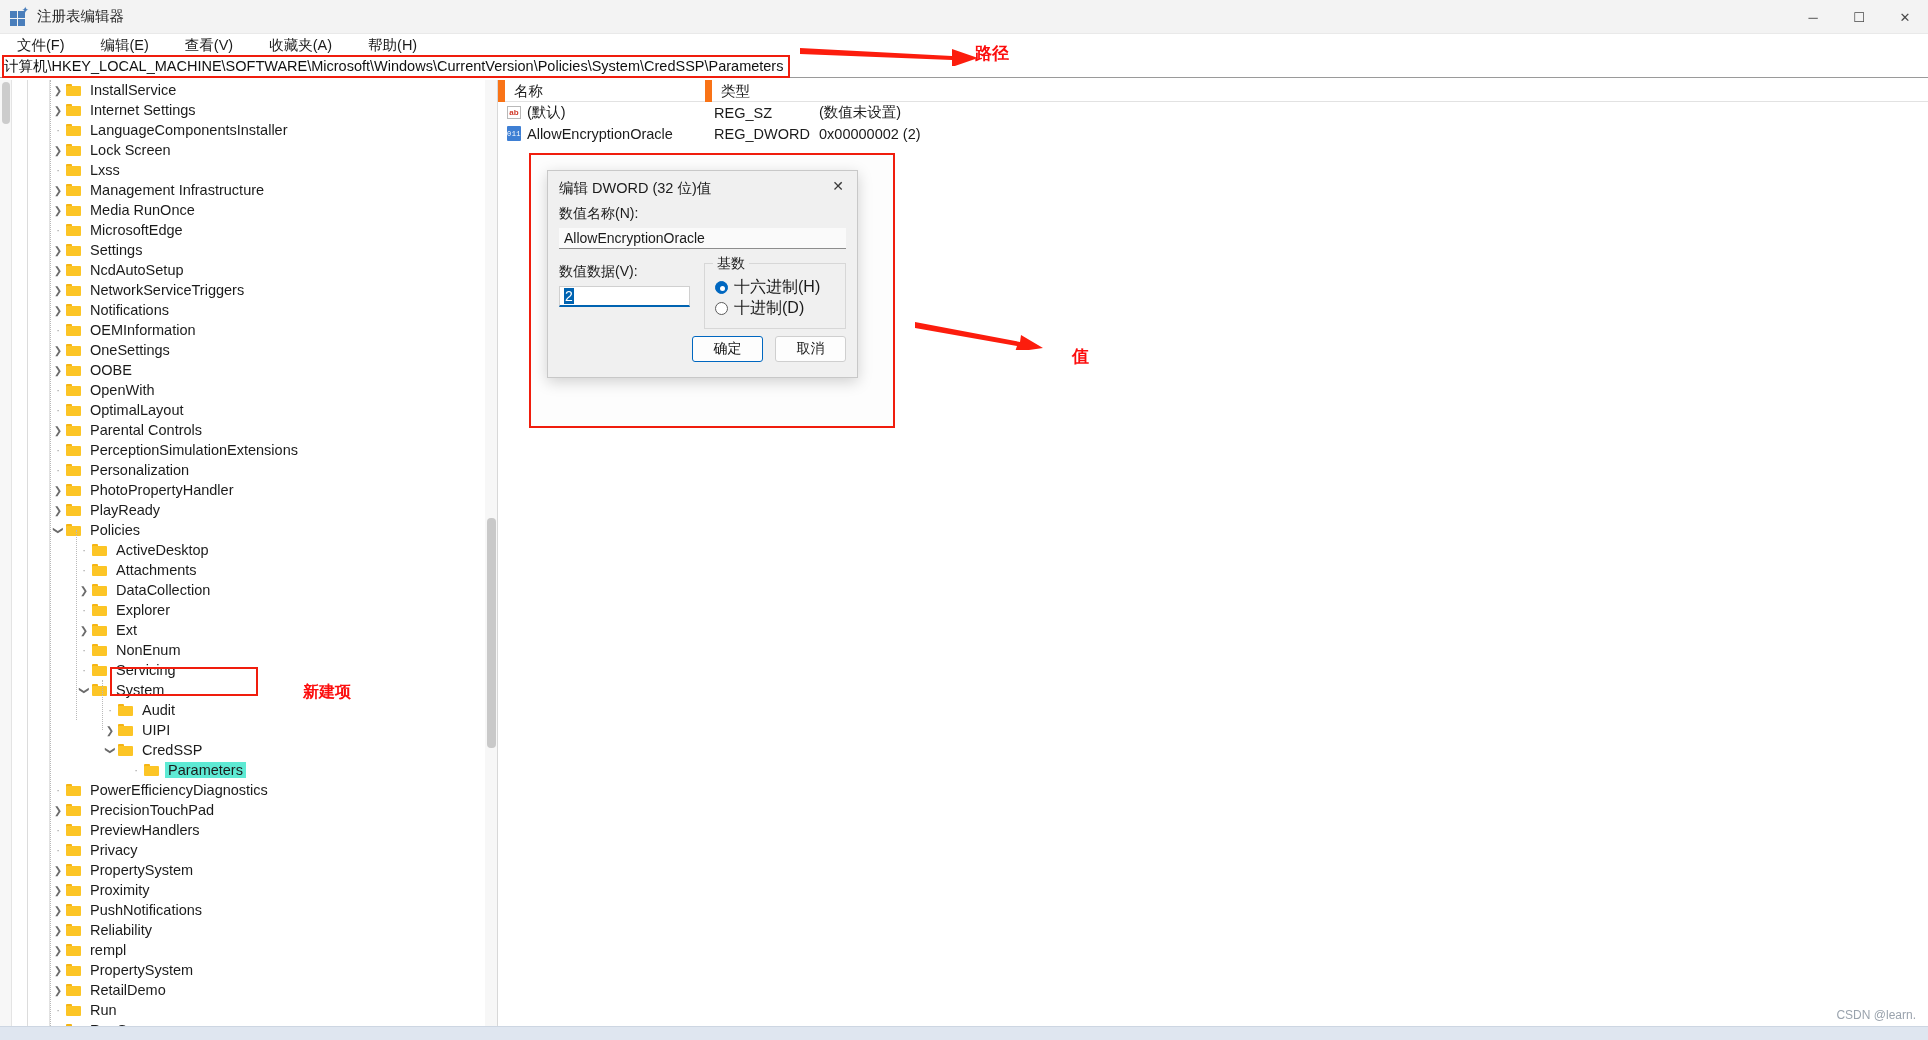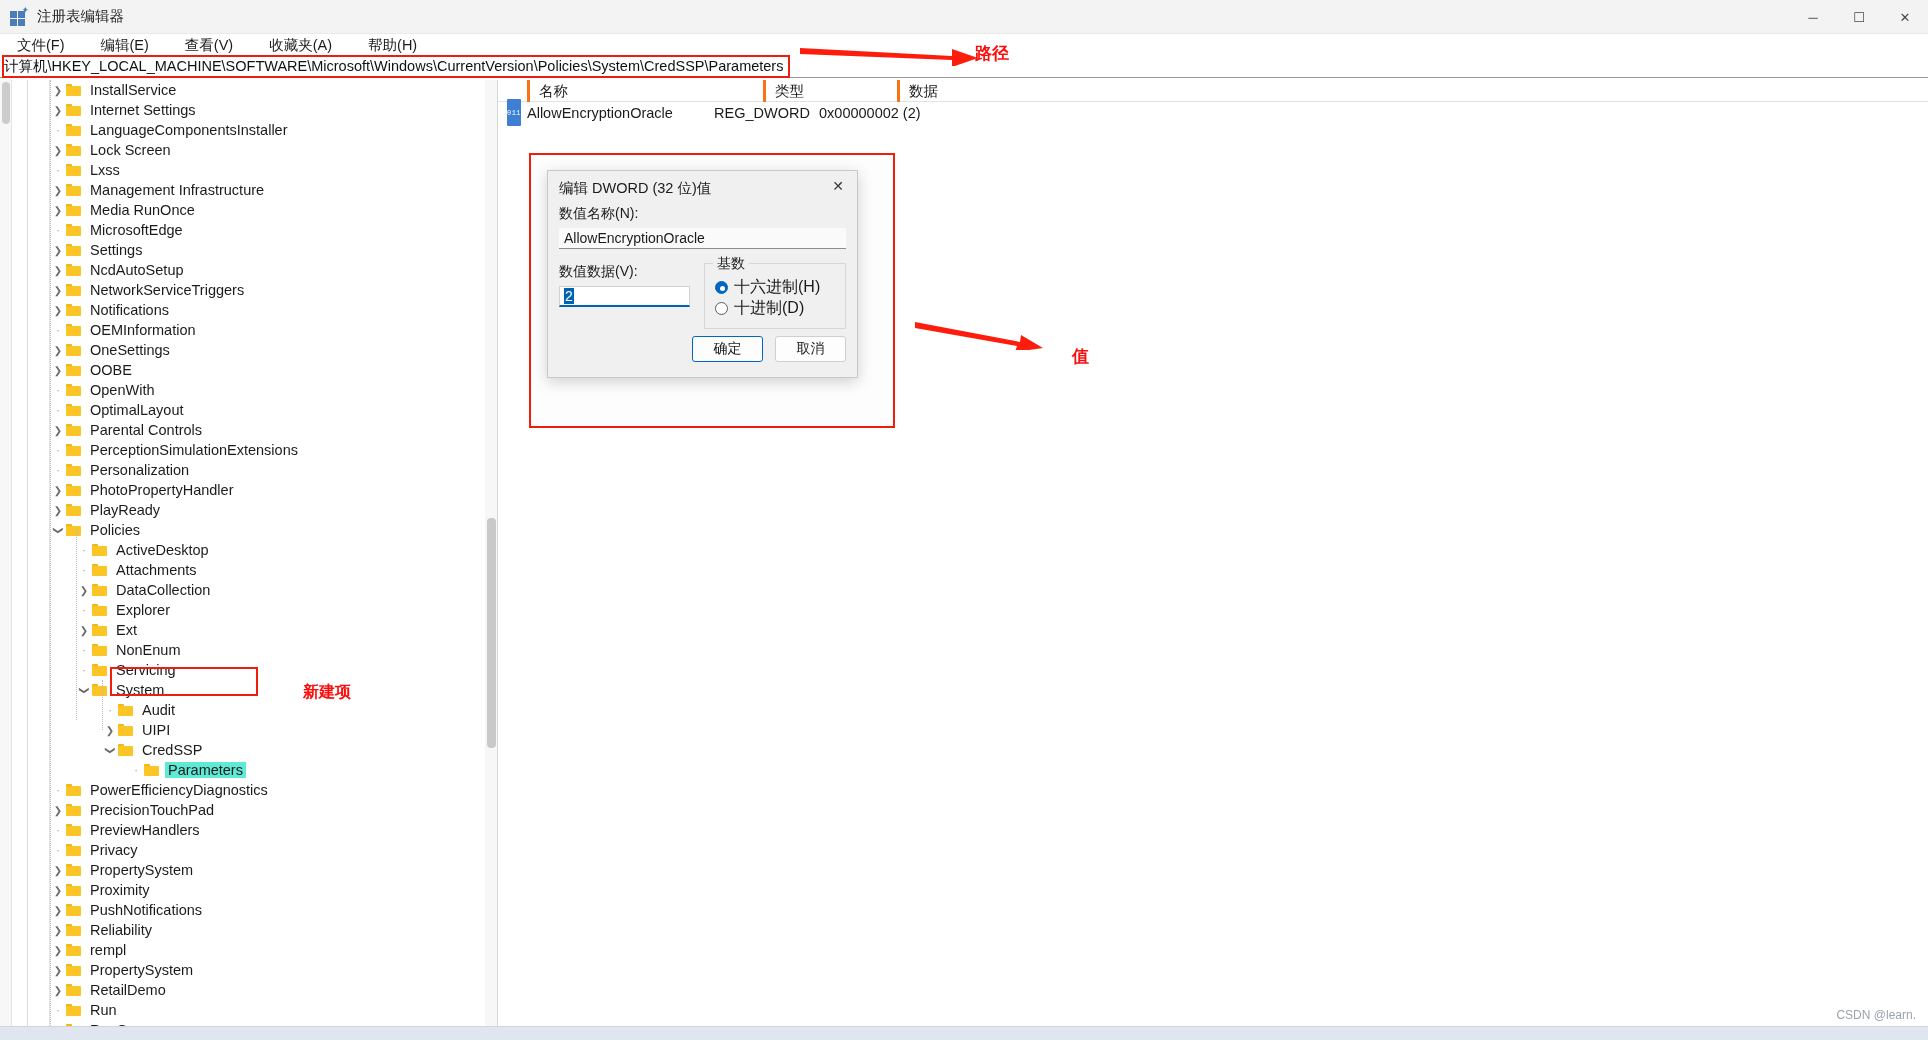--- a/index.html
+++ b/index.html
@@ -121,38 +121,38 @@
   }
 
   
   .list-pane { flex:1; position:relative; background:#ffffff; }
   .lp-head {
     height:22px; display:flex; align-items:center;
     border-bottom:1px solid #e2e2e2; background:#fff;
     font-size:14.5px; color:#1b1b1b;
   }
   .col { padding-left:9px; height:22px; line-height:22px; flex:none; }
-  .col.sep { border-left:3px solid #f97316;margin-left:29px; }
+  .col.sep { border-left:7px solid #f97316; }
   .c-name { width:207px; }
   .c-type { width:105px; }
   .c-data { width:600px; }
   .lp-row {
     height:21px; display:flex; align-items:center;
     font-size:14.5px; color:#1b1b1b;
   }
   .rc { padding-left:9px; flex:none; display:flex; align-items:center; }
   .ico-ab {
     width:14px; height:13px; flex:none; margin-right:6px;
     border:1px solid #b8b8b8; background:#fff;
     font-size:8px; font-weight:bold; color:#d03a2a;
     display:flex; align-items:center; justify-content:center;
     line-height:1;
   }
   .ico-dw {
-    width:14px; height:27px; flex:none; margin-right:6px;
+    width:14px; height:15px; flex:none; margin-right:6px;
     background:#3e7fd4; border-radius:1px; position:relative;
     display:flex; align-items:center; justify-content:center;
   }
   .ico-dw span {
     font-size:7px; color:#fff; letter-spacing:.5px; font-family:"Liberation Mono",monospace;
   }
 
   
   .dlg-redbox {
     position:absolute; left:529px; top:153px; width:366px; height:275px;
@@ -672,23 +672,30 @@
     <div class="anno-newkey">新建项</div>
     <div class="tree-scroll">
       <div class="tree-thumb"></div>
     </div>
   </div>
 
   <div class="list-pane">
     <div class="lp-head">
       <div class="col c-name sep">名称</div>
       <div class="col c-type sep">类型</div>
-      <div class="col c-data sep">数据</div>
     </div>
 
+    <div class="lp-row">
+      <div class="rc c-name">
+        <span class="ico-ab">ab</span>
+        <span>(默认)</span>
+      </div>
+      <div class="rc c-type">REG_SZ</div>
+      <div class="rc c-data">(数值未设置)</div>
+    </div>
 
     <div class="lp-row">
       <div class="rc c-name">
         <span class="ico-dw">
             <span>011</span>
           </span>
         <span>AllowEncryptionOracle</span>
       </div>
       <div class="rc c-type">REG_DWORD</div>
       <div class="rc c-data">0x00000002 (2)</div>

